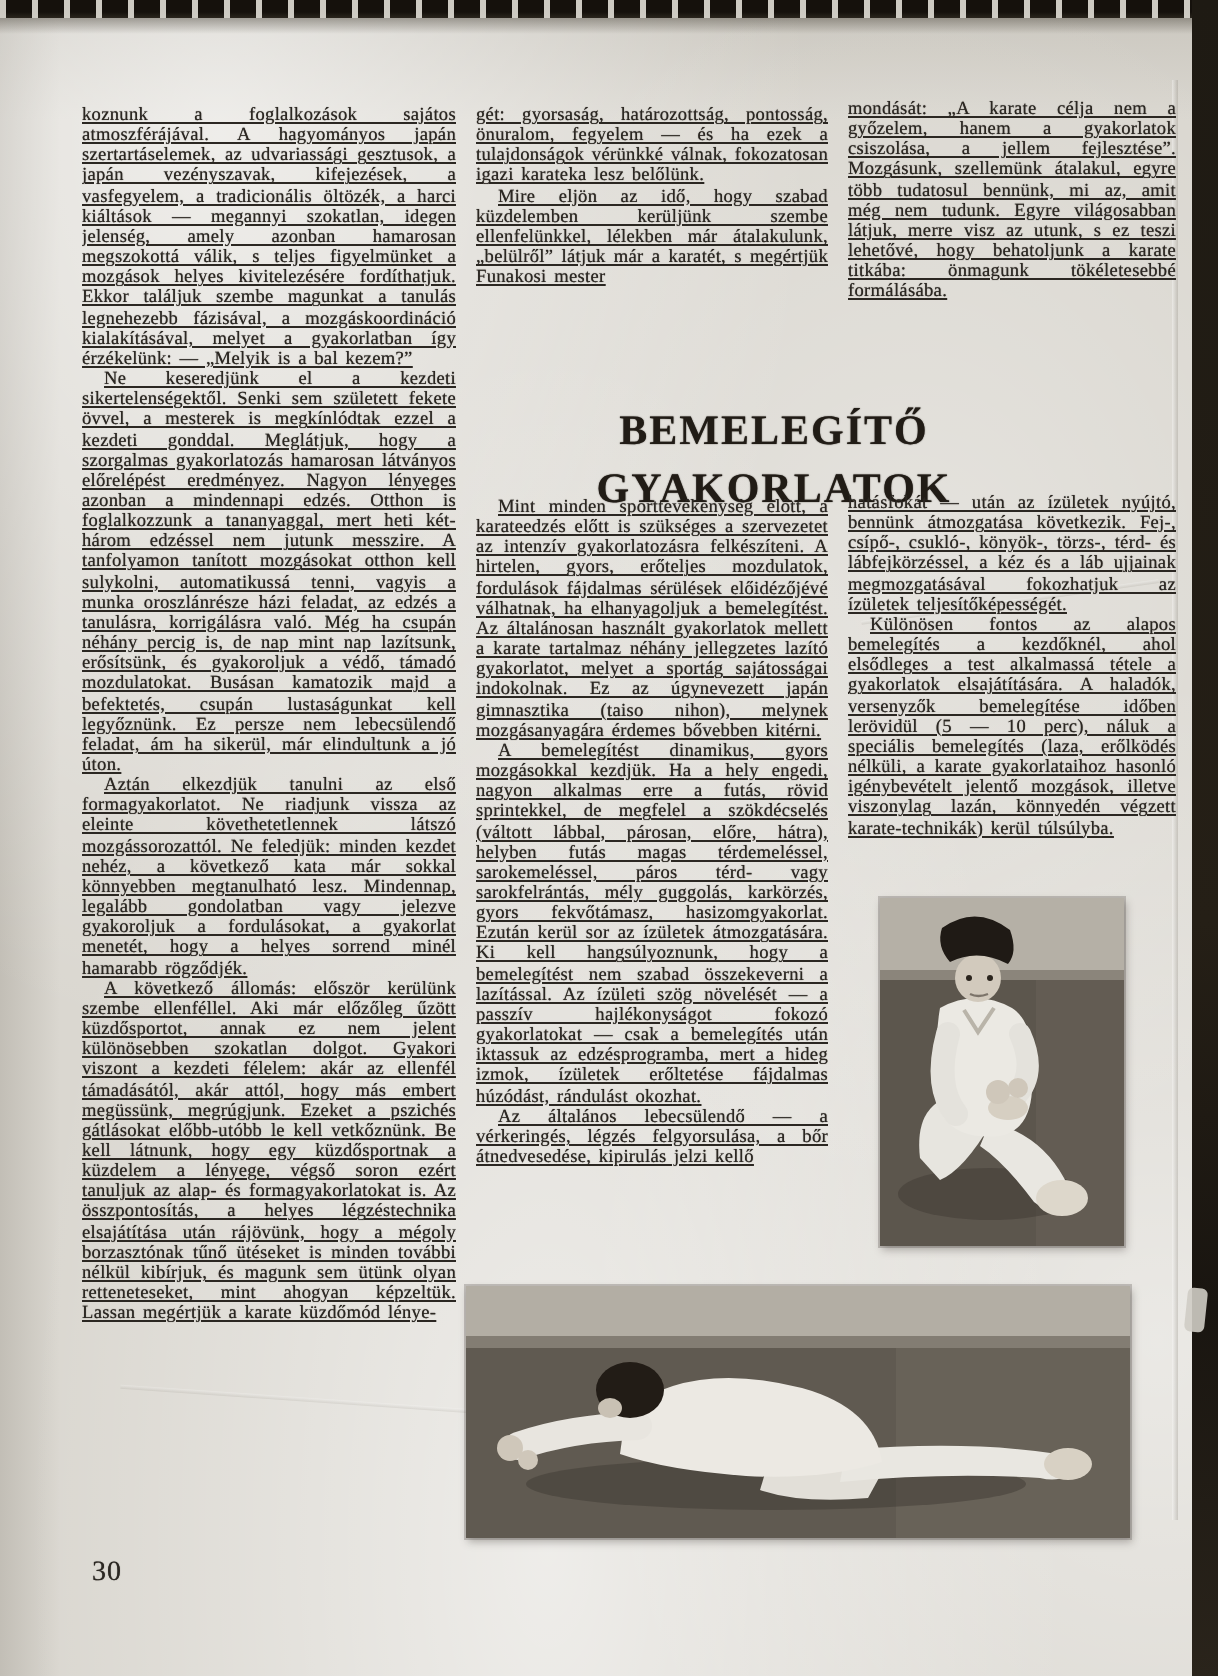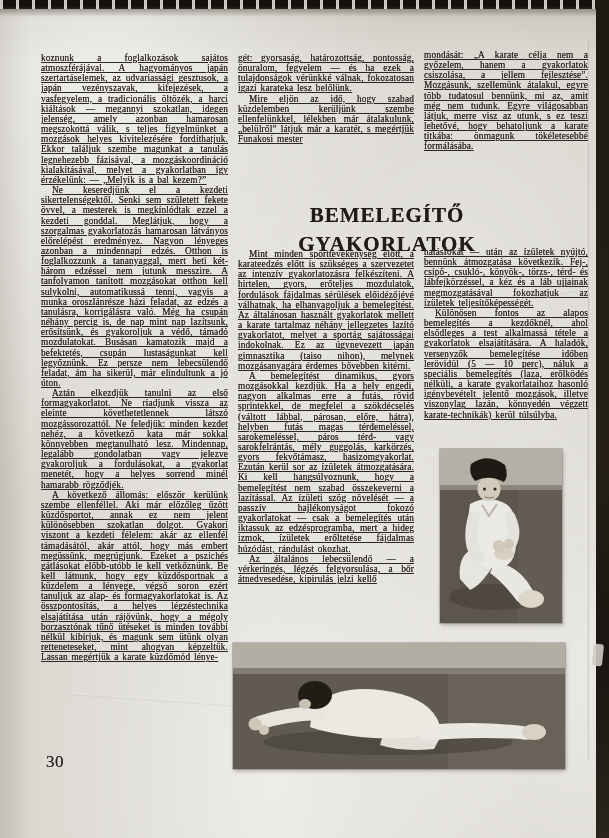--- a/index.html
+++ b/index.html
@@ -51,21 +51,21 @@
 
   .headline{position:absolute;left:232px;top:187px;width:310px;text-align:center;
     font-weight:700;font-size:21px;line-height:29px;letter-spacing:1px;color:#211c16;
     text-shadow:0 0 .6px rgba(33,28,22,.9);}
 
   .photo{position:absolute;box-shadow:0 0 0 1px rgba(70,65,58,.25),1px 2px 4px rgba(60,55,48,.35);}
   .photo svg{display:block;}
   .photo1{left:440px;top:449px;width:122px;height:174px;}
   .photo2{left:233px;top:643px;width:332px;height:126px;}
 
-  .page-number{position:absolute;left:46px;top:752px;font-size:17px;letter-spacing:.5px;
+  .page-number{position:absolute;left:46px;top:779px;font-size:14px;letter-spacing:.5px;
     color:#2b2722;text-shadow:0 0 .4px rgba(43,39,34,.8);}
 </style>
 </head>
 <body>
 
 <div class="page">
 
   <div class="binding-top"></div>
   <div class="binding-shadow"></div>
   <div class="edge-right"></div>

